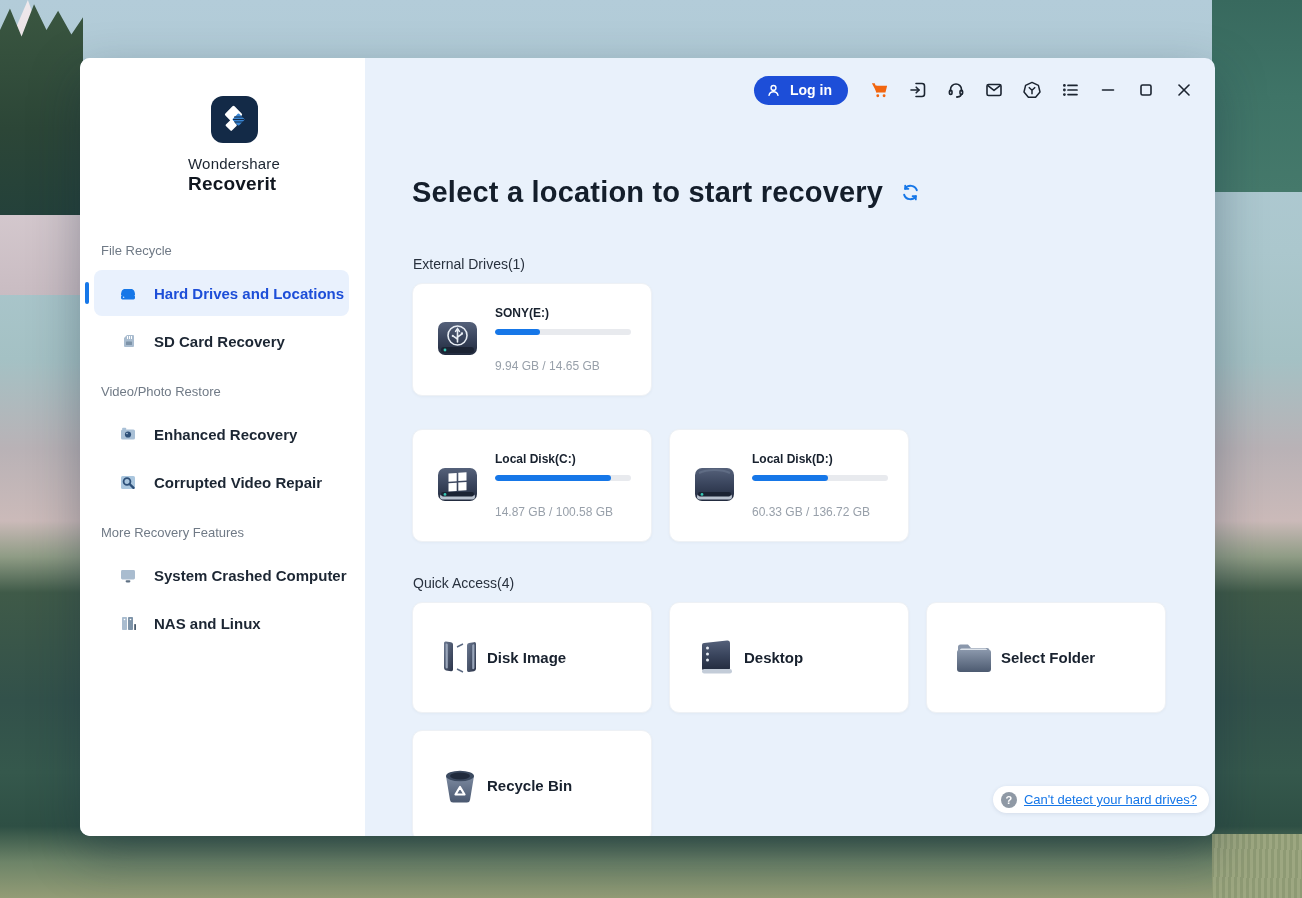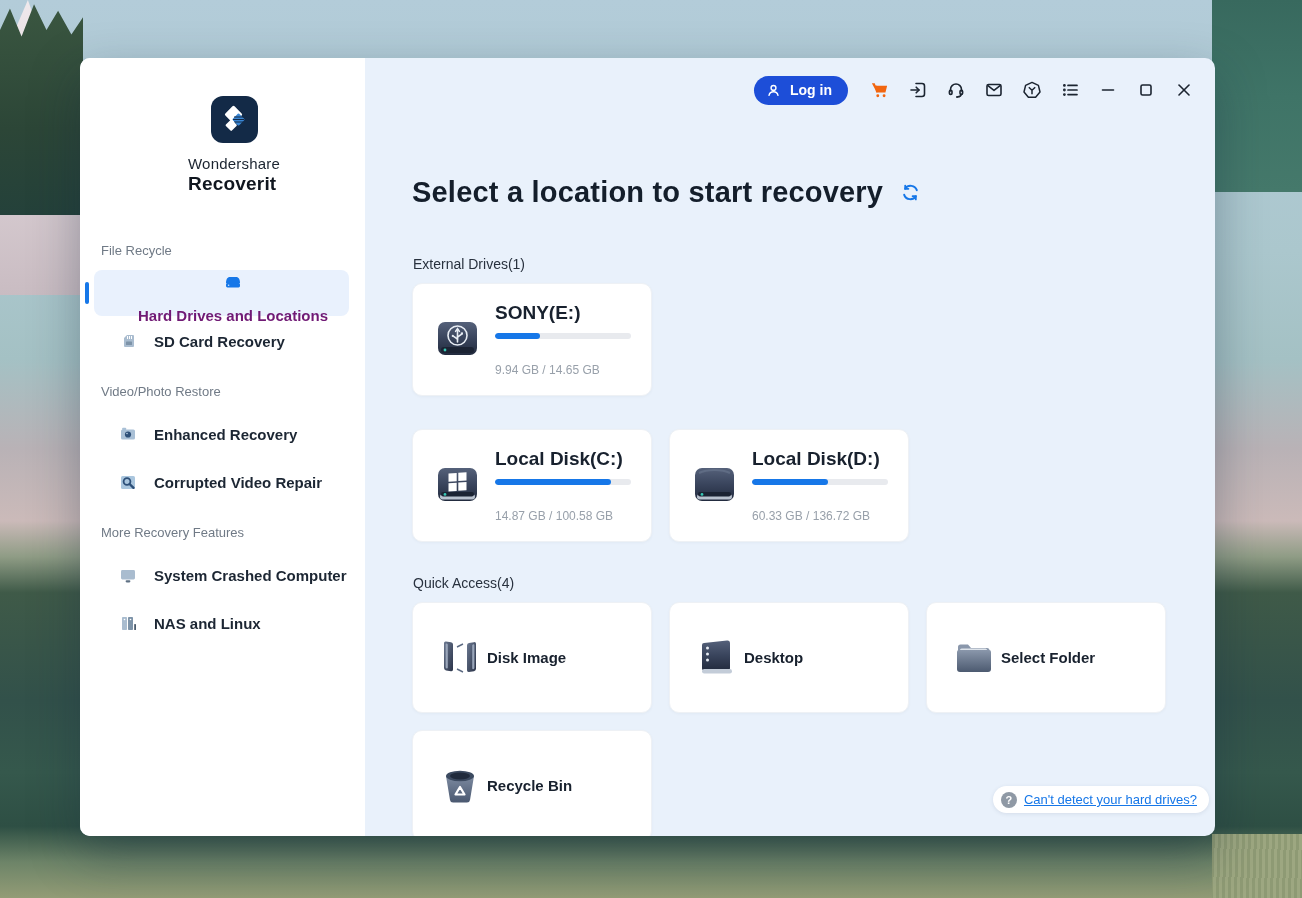--- a/index.html
+++ b/index.html
@@ -45,21 +45,21 @@
     display:flex; align-items:center; justify-content:center; }
   .logo-text .brand { font-size:15px; color:#1b2430; letter-spacing:.2px; }
   .logo-text .product { font-size:19px; font-weight:700; color:#10161f; letter-spacing:.2px; margin-top:1px; }
 
   .nav { margin-top:30px; }
   .nav-section-label { font-size:13px; color:#707a86; padding:18px 0 10px 21px; }
   .nav-item { position:relative; display:flex; align-items:center; gap:15px; height:46px;
     margin:2px 16px 2px 14px; padding-left:23px; border-radius:8px; cursor:pointer;
     font-size:15px; font-weight:700; color:#1c2633; }
   .nav-item .ni-icon { width:22px; height:22px; flex:0 0 22px; display:flex; align-items:center; justify-content:center; }
-  .nav-item.active { background:#e9f1fd; color:#701a75;flex-direction:column; }
+  .nav-item.active { background:#e9f1fd; color:#1d4ed8; }
   .nav-item.active::before { content:""; position:absolute; left:-9px; top:12px; width:4px; height:22px;
     border-radius:3px; background:#1677e8; }
 
   
   .main { flex:1; position:relative; padding:0 0 0 47px; }
 
   .titlebar { position:absolute; top:0; left:0; right:0; height:44px; display:flex;
     align-items:center; justify-content:flex-end; gap:17px; padding:20px 21px 0 0; }
   .login-btn { display:flex; align-items:center; gap:9px; background:#1d4ed8; color:#fff;
     border:none; border-radius:15px; height:29px; padding:0 16px 0 12px;
@@ -74,21 +74,21 @@
   .sec-external { margin-top:47px; }
   .sec-hdd { margin-top:33px; }
   .sec-quick { margin-top:33px; }
 
   .card-row { display:flex; gap:17px; }
   .card { width:240px; background:#ffffff; border-radius:10px; border:1px solid #eef1f5;
     box-shadow:0 1px 3px rgba(30,50,80,.04); cursor:pointer; }
   .drive-card { height:113px; display:flex; align-items:center; gap:14px; padding:0 18px 0 21px; }
   .drive-icon { width:47px; height:47px; flex:0 0 47px; }
   .drive-info { flex:1; min-width:0; }
-  .drive-name { font-size:19px; font-weight:700; color:#18212e; margin-bottom:9px; }
+  .drive-name { font-size:12px; font-weight:700; color:#18212e; margin-bottom:9px; }
   .bar-track { width:136px; height:6px; border-radius:3px; background:#e8eaee; overflow:hidden; }
   .bar-fill { height:100%; border-radius:3px; background:#1677e8; }
   .drive-cap { font-size:12px; color:#98a0aa; margin-top:24px; }
 
   .quick-card { height:111px; display:flex; align-items:center; gap:4px; padding:0 14px 0 24px; }
   .quick-icon { width:46px; height:46px; flex:0 0 46px; }
   .quick-label { font-size:15px; font-weight:700; color:#18212e; }
   .quick-row2 { margin-top:17px; }
 
   .help-pill { position:absolute; right:6px; bottom:23px; display:flex; align-items:center; gap:7px;

